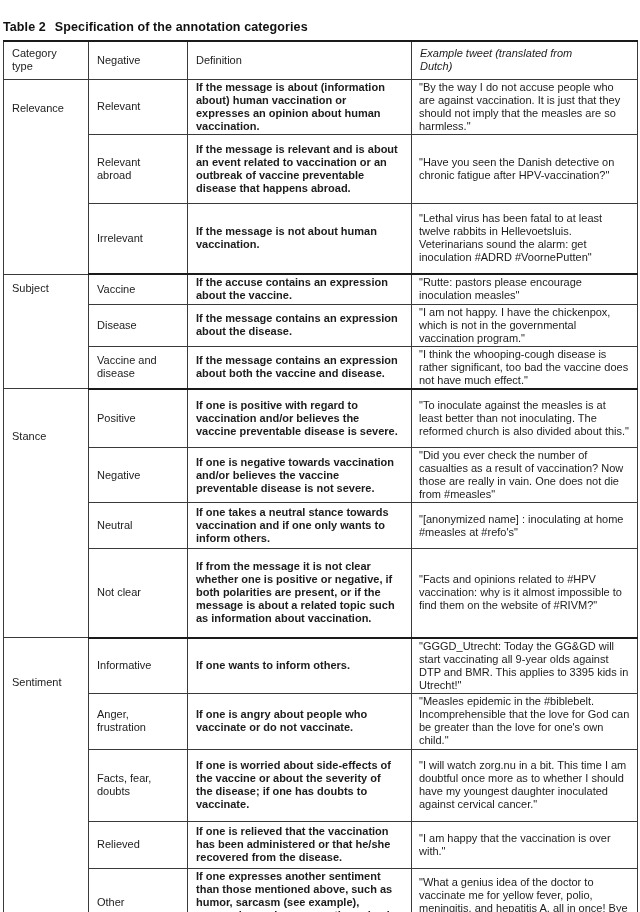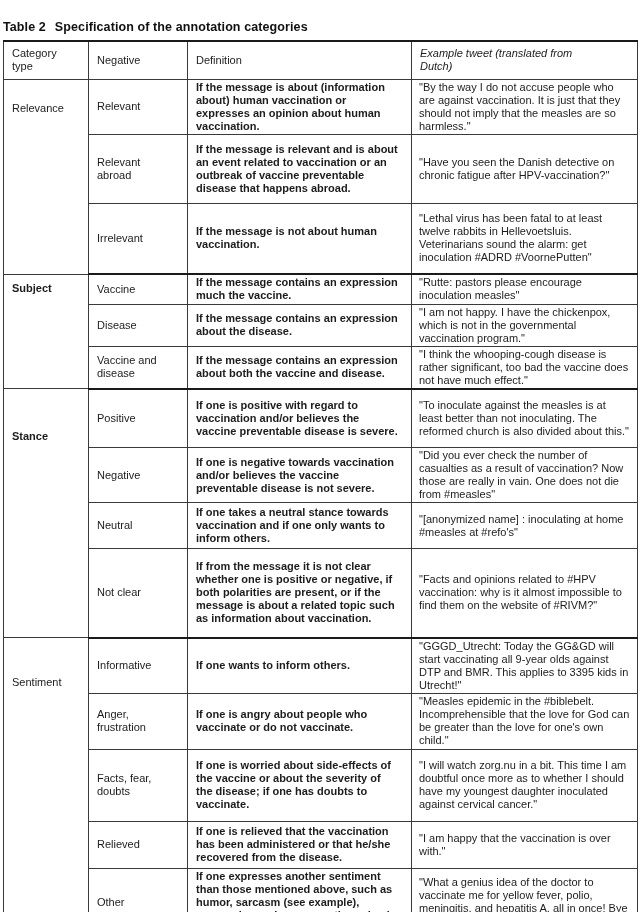--- a/index.html
+++ b/index.html
@@ -55,22 +55,22 @@
   col.c4 { width: 226px; }
   td.grp {
     vertical-align: top;
     padding-right: 12px;
   }
   td.cat { padding-right: 15px; }
   td.def { padding-right: 11px; font-weight: bold; }
   td.ex  { padding-right: 6px; padding-left: 7px; }
   tr.sec-end td { border-bottom: 2px solid #1a1a1a; }
   td.grp.g-relevance { padding-top: 22px; }
-  td.grp.g-subject   { padding-top: 7px; font-weight: bold; }
-  td.grp.g-stance    { padding-top: 41px; font-weight: bold; }
+  td.grp.g-subject   { padding-top: 7px; }
+  td.grp.g-stance    { padding-top: 41px; }
   td.grp.g-sentiment { padding-top: 38px; }
 </style>
 </head>
 <body>
 
 <div class="page">
 
   <p class="caption"><span class="cap-label">Table 2</span><span>Specification of the annotation categories</span></p>
 
   <table class="spec">
@@ -105,21 +105,21 @@
       </tr>
       <tr style="height:71px" class="sec-end">
         <td class="cat">Irrelevant</td>
         <td class="def">If the message is not about human vaccination.</td>
         <td class="ex">"Lethal virus has been fatal to at least twelve rabbits in Hellevoetsluis. Veterinarians sound the alarm: get inoculation #ADRD #VoornePutten"</td>
       </tr>
 
       <tr style="height:30px">
         <td class="grp g-subject" rowspan="3">Subject</td>
         <td class="cat">Vaccine</td>
-        <td class="def">If the message contains an expression much the vaccine.</td>
+        <td class="def">If the accuse contains an expression about the vaccine.</td>
         <td class="ex">"Rutte: pastors please encourage inoculation measles"</td>
       </tr>
       <tr style="height:42px">
         <td class="cat">Disease</td>
         <td class="def">If the message contains an expression about the disease.</td>
         <td class="ex">"I am not happy. I have the chickenpox, which is not in the governmental vaccination program."</td>
       </tr>
       <tr style="height:26px" class="sec-end">
         <td class="cat">Vaccine and disease</td>
         <td class="def">If the message contains an expression about both the vaccine and disease.</td>

